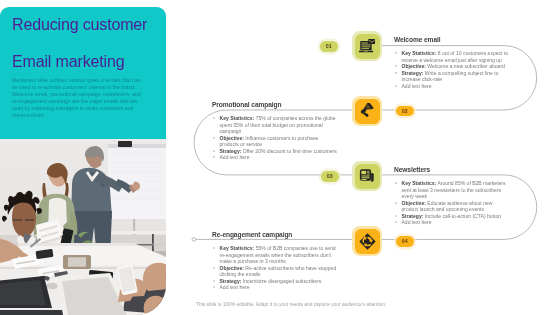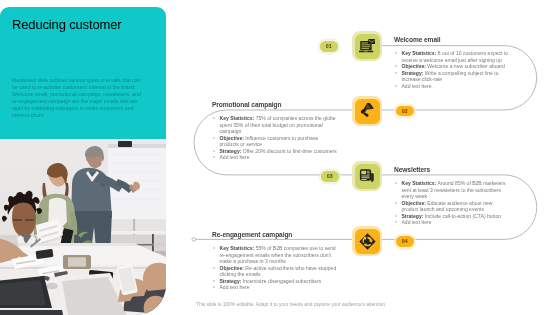--- a/index.html
+++ b/index.html
@@ -4,22 +4,22 @@
 <style>
   html,body{margin:0;padding:0;}
   body{width:560px;height:315px;background:#ffffff;overflow:hidden;
        font-family:"Liberation Sans",sans-serif;}
   .slide{position:relative;width:560px;height:315px;background:#fff;}
 
   
   .title-card{position:absolute;left:0;top:6.5px;width:166px;height:133px;
      background:#10c8c8;border-radius:9px 9px 0 0;}
   .title-card h1{margin:0;padding:0;position:absolute;left:12px;top:9.5px;width:150px;
-     font-size:13px;line-height:18.7px;
-     font-weight:400;color:#000000;letter-spacing:-0.15px;}
+     font-size:16px;line-height:18.7px;
+     font-weight:400;color:#4c1d95;letter-spacing:-0.15px;}
   .intro{position:absolute;left:12px;top:76.5px;width:131px;font-size:5.15px;line-height:7.1px;
      color:#0b8b92;}
   .photo{position:absolute;left:0;top:139px;width:166px;height:176px;overflow:hidden;
      border-bottom-right-radius:30px;background:#d9d4d2;}
   .footer{position:absolute;left:196px;top:302px;font-size:4.85px;color:#a2a2a2;}
 
   
   .flow{position:absolute;left:0;top:0;width:560px;height:315px;}
 
   
@@ -39,21 +39,21 @@
      border:0.45px solid #bdbdbd;box-sizing:border-box;}
   .bl .txt{flex:1 1 auto;}
   .bl b{color:#4a4a4a;font-weight:bold;}
 </style>
 </head>
 <body>
 
 <div class="slide">
 
   <div class="title-card">
-    <h1><span>Reducing customer</span><br><br></h1>
+    <h1><span>Reducing customer</span><br><br><span>Email marketing</span></h1>
   </div>
   <div class="intro">Mentioned slide outlines various types of emails that can be used to re-activate  customers' interest in the brand. Welcome email, promotional campaign, newsletters, and re-engagement campaign are the major emails that are used by marketing managers to retain customers and prevent churn.</div>
 
   <div class="photo">
     <svg width="166" height="176" viewBox="0 0 166 176">
       <defs>
         <linearGradient id="wallG" x1="0" y1="0" x2="0" y2="1">
           <stop offset="0" stop-color="#eceae9"></stop>
             <stop offset="0.55" stop-color="#e6e3e1"></stop>
             <stop offset="1" stop-color="#dcd8d6"></stop>

